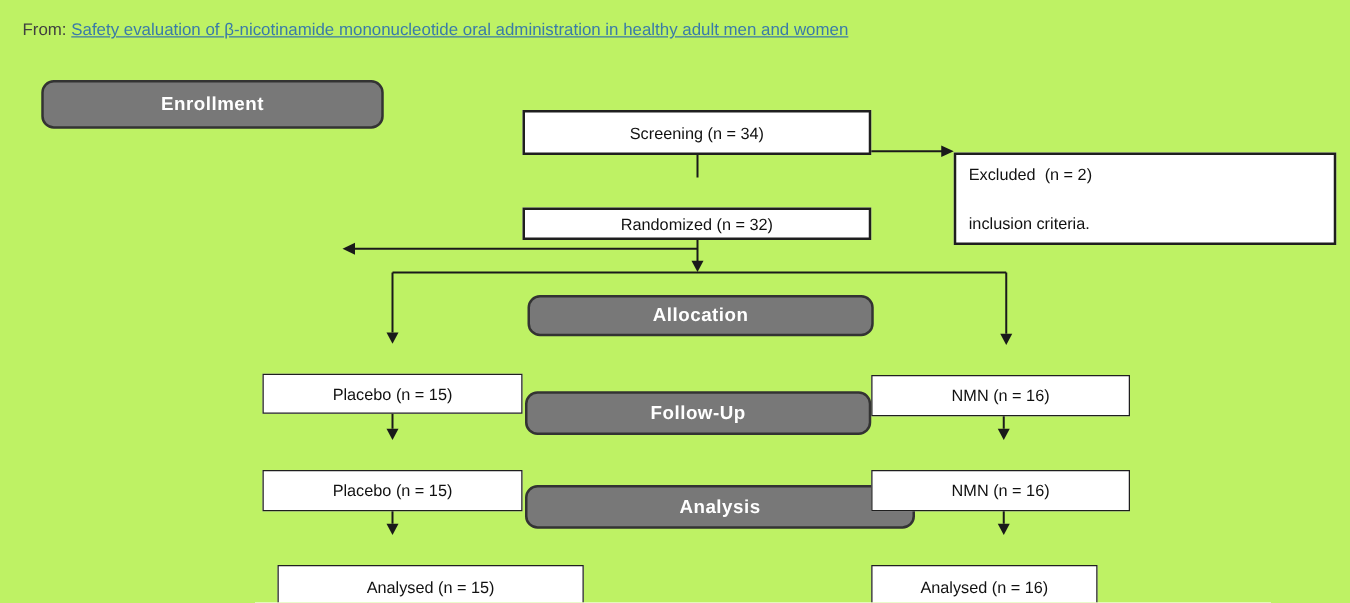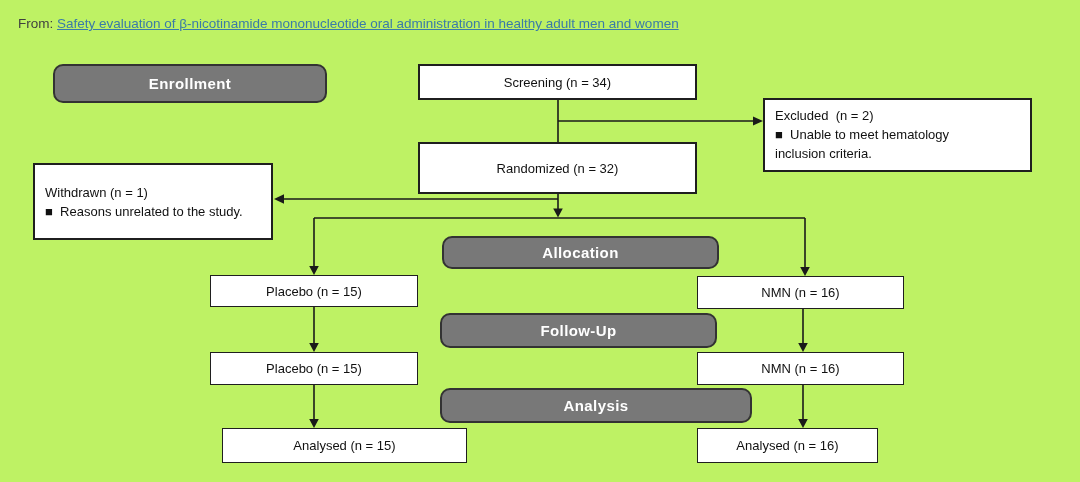--- a/index.html
+++ b/index.html
@@ -14,26 +14,26 @@
   html,body{margin:0;padding:0;background:#ffffff;}
   body{font-family:"Liberation Sans","DejaVu Sans",sans-serif;}
   .page{position:relative;width:1080px;height:482px;background:#bef264;overflow:hidden;}
 
   .source-line{position:absolute;left:18px;top:16px;font-size:13.5px;color:var(--text_color);white-space:nowrap;}
   .source-line a{color:var(--link_color);text-decoration:underline;cursor:pointer;}
 
   .stage{
     position:absolute;display:flex;align-items:center;justify-content:center;
     background:var(--stage_fill);border:2px solid var(--stage_border);border-radius:10px;
-    color:#ffffff;font-weight:bold;font-size:15px;letter-spacing:.4px;margin-left:20px;
+    color:#ffffff;font-weight:bold;font-size:15px;letter-spacing:.4px;
   }
   .node{
     position:absolute;display:flex;align-items:center;justify-content:center;
     background:#ffffff;border:2px solid var(--node_border);
-    color:#111111;font-size:13px;
+    color:#111111;font-size:13px;margin-top:24px;
   }
   .node.thin{border-width:1.5px;}
   .node.multiline{flex-direction:column;align-items:flex-start;justify-content:center;padding:6px 8px 6px 10px;line-height:19px;}
   .node.multiline.topalign{justify-content:flex-start;}
   .node.multiline span{white-space:pre;}
 
   svg.arrows{position:absolute;left:0;top:0;pointer-events:none;}
   svg.arrows line{stroke:var(--line_color);stroke-width:1.6;}
   svg.arrows polygon{fill:var(--line_color);stroke:none;}
 </style>
@@ -70,32 +70,27 @@
     <polygon points="803,428 798.2,419 807.8,419"></polygon>
   </svg>
 
   <div class="stage" style="left:33px;top:64px;width:274px;height:39px;">Enrollment</div>
   <div class="stage" style="left:422px;top:236px;width:277px;height:33px;">Allocation</div>
   <div class="stage" style="left:420px;top:313px;width:277px;height:35px;">Follow-Up</div>
   <div class="stage" style="left:420px;top:388px;width:312px;height:35px;">Analysis</div>
 
   <div class="node" style="left:418px;top:64px;width:279px;height:36px;">Screening (n = 34)</div>
 
-  <div class="node multiline topalign" style="left:763px;top:98px;width:269px;height:74px;">
+  <div class="node multiline topalign" style="left:763px;top:98px;width:306px;height:74px;justify-content:space-between;">
     <span>Excluded  (n = 2)</span>
-    <span>■  Unable to meet hematology</span>
     <span>inclusion criteria.</span>
   </div>
 
-  <div class="node" style="left:418px;top:142px;width:279px;height:52px;">Randomized (n = 32)</div>
+  <div class="node" style="left:418px;top:142px;width:279px;height:26px;">Randomized (n = 32)</div>
 
-  <div class="node multiline" style="left:33px;top:163px;width:240px;height:77px;">
-    <span>Withdrawn (n = 1)</span>
-    <span>■  Reasons unrelated to the study.</span>
-  </div>
 
   <div class="node thin" style="left:210px;top:275px;width:208px;height:32px;">Placebo (n = 15)</div>
   <div class="node thin" style="left:697px;top:276px;width:207px;height:33px;">NMN (n = 16)</div>
 
   <div class="node thin" style="left:210px;top:352px;width:208px;height:33px;">Placebo (n = 15)</div>
   <div class="node thin" style="left:697px;top:352px;width:207px;height:33px;">NMN (n = 16)</div>
 
   <div class="node thin" style="left:222px;top:428px;width:245px;height:35px;">Analysed (n = 15)</div>
   <div class="node thin" style="left:697px;top:428px;width:181px;height:35px;">Analysed (n = 16)</div>
 

